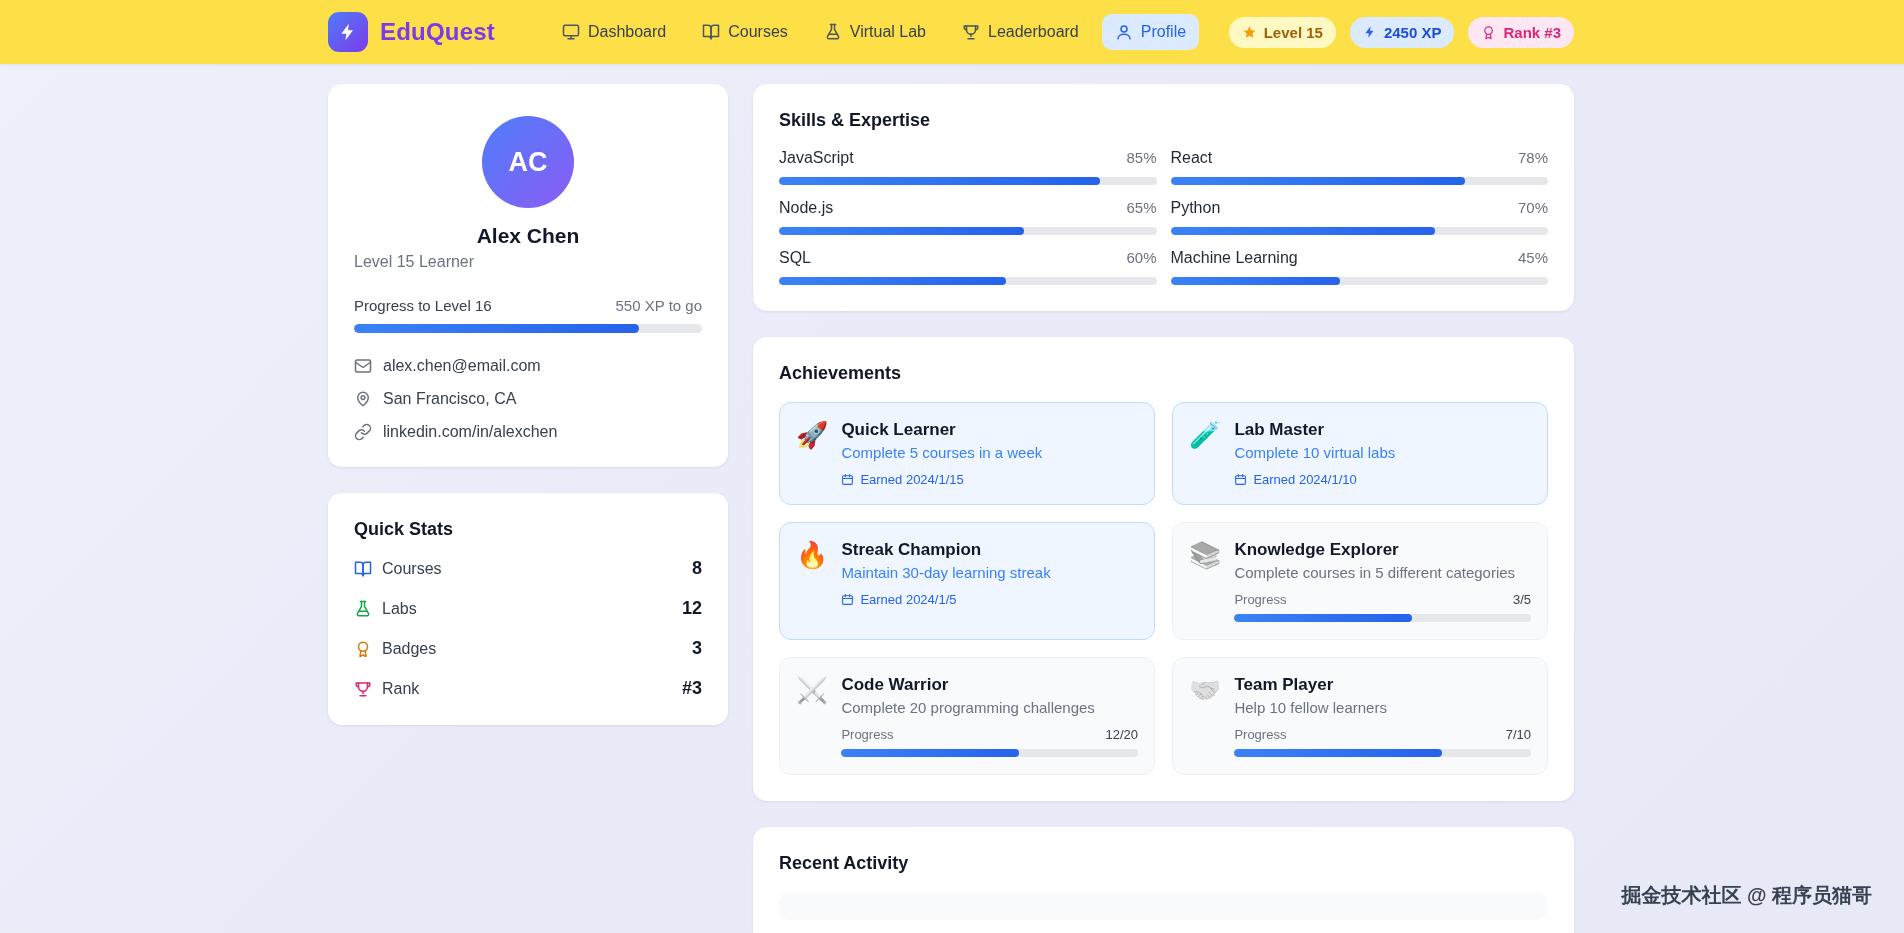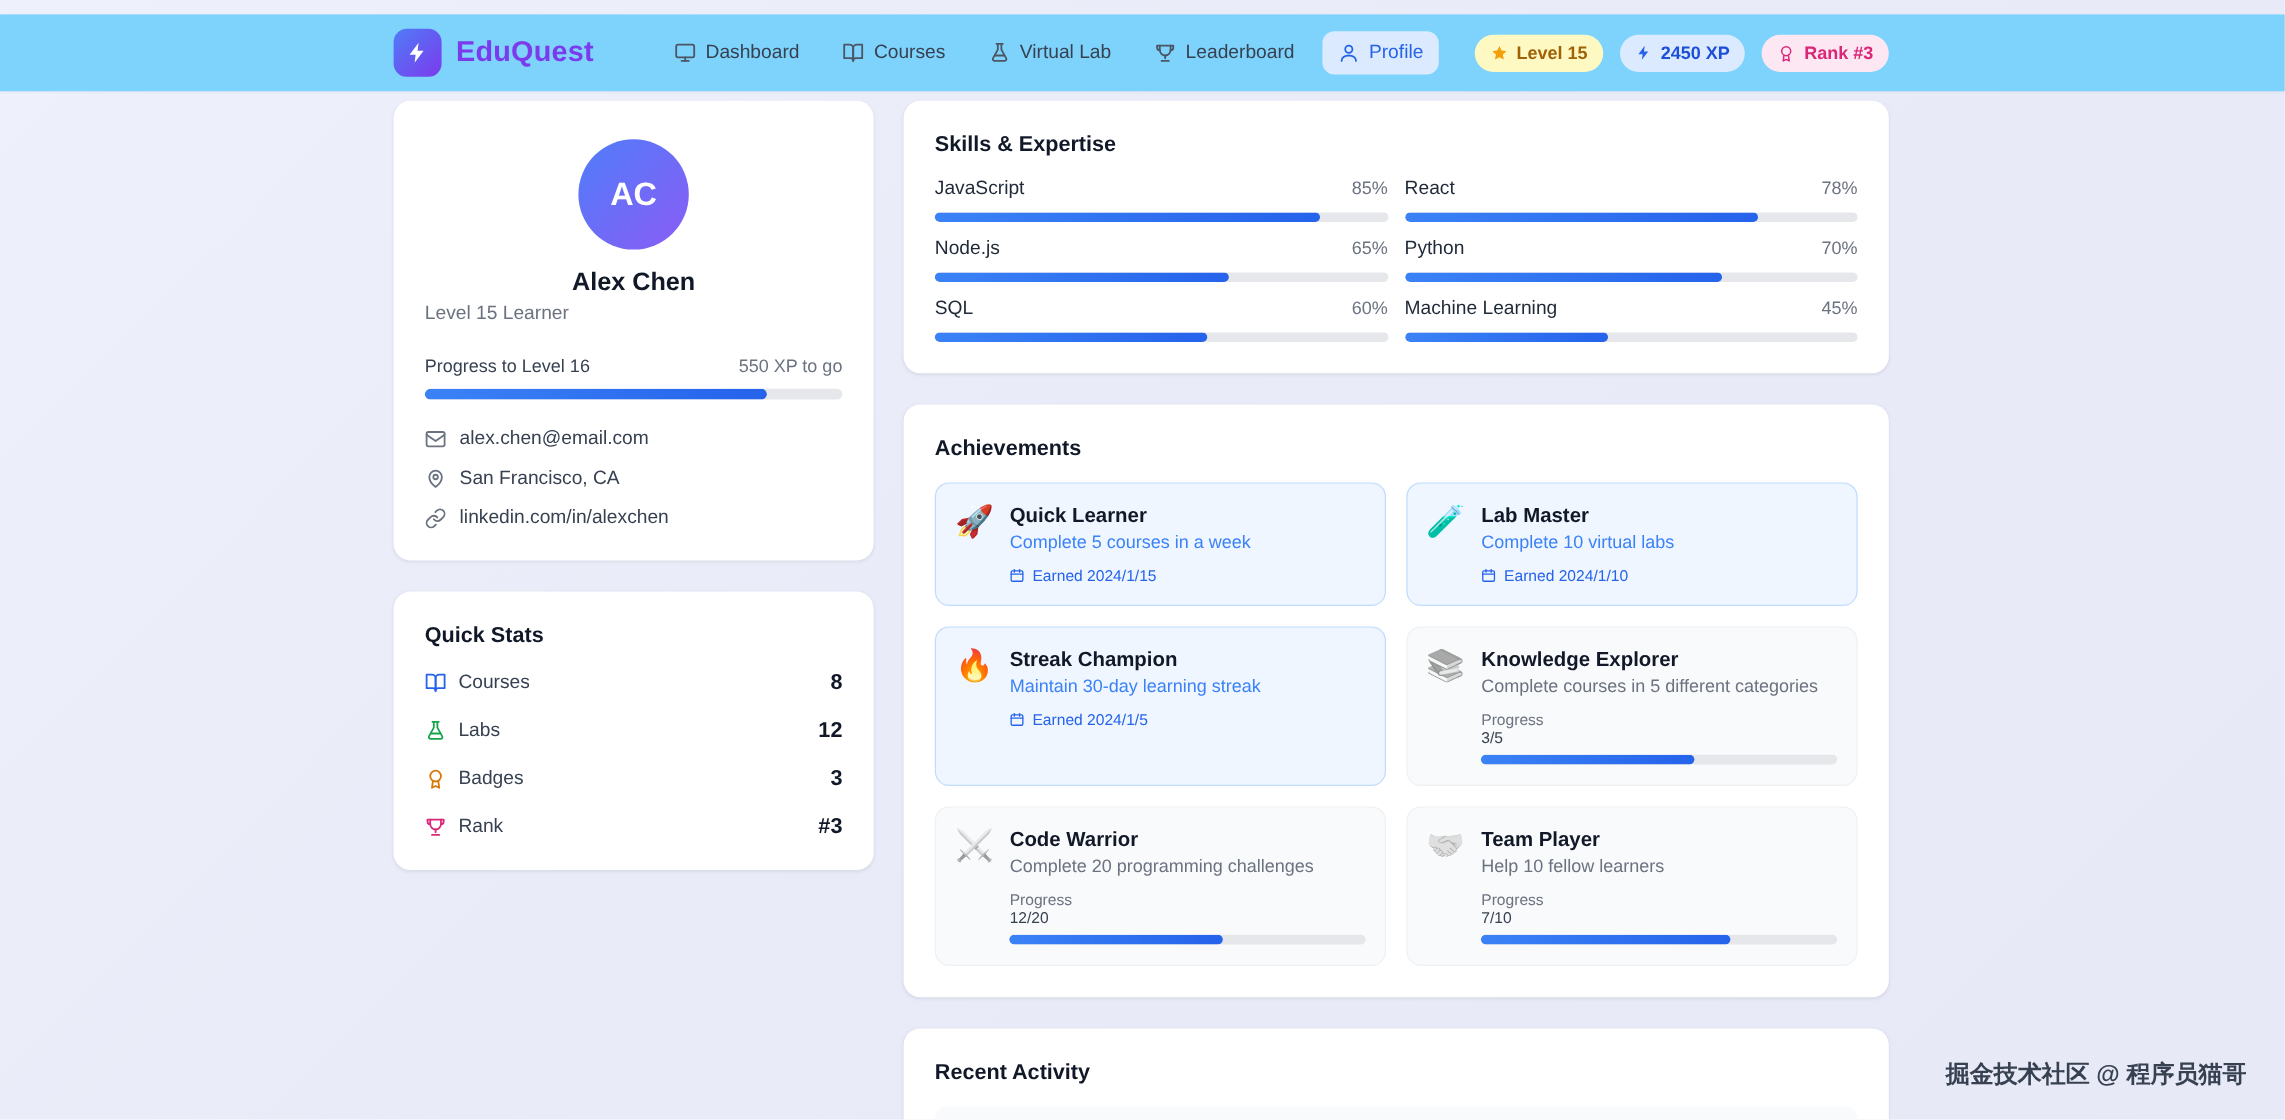--- a/index.html
+++ b/index.html
@@ -6,21 +6,21 @@
   html,body { width:1904px; height:933px; overflow:hidden; }
   body {
     font-family:"Liberation Sans","DejaVu Sans",sans-serif;
     background:linear-gradient(135deg,#eef1fb 0%,#e9ebf8 45%,#e7e9f6 100%);
     color:#111827; position:relative;
   }
   svg { display:block; }
 
   
   .header {
-    position:absolute; top:12px; left:0; width:100%; height:64px; background:#7dd3fc;
+    position:absolute; top:0; left:0; width:100%; height:64px; background:#fde047;
     box-shadow:0 1px 3px rgba(16,24,40,.07); z-index:20;
   }
   .header-inner { margin-left:328px; width:1246px; height:100%; display:flex; align-items:center; }
   .logo-box {
     width:40px; height:40px; border-radius:11px; display:flex; align-items:center; justify-content:center;
     background:linear-gradient(135deg,#4f7cf7,#7c3aed); flex:0 0 auto;
   }
   .brand { font-size:24px; font-weight:bold; color:#7c3aed; margin-left:12px; letter-spacing:.2px; }
   .nav { display:flex; align-items:center; gap:10px; margin-left:54px; }
   .nav-item {
@@ -87,21 +87,21 @@
   .ach.locked { background:#f9fafb; border-color:#eef0f3; }
   .ach-ic { font-size:26px; line-height:1; margin-top:2px; flex:0 0 auto;
             font-family:"DejaVu Sans",sans-serif; }
   .ach.locked .ach-ic { filter:grayscale(1); opacity:.55; }
   .ach-body { flex:1; min-width:0; }
   .ach-title { font-size:17px; font-weight:bold; color:#111827; }
   .ach-desc { font-size:15px; margin-top:4px; }
   .ach.earned .ach-desc { color:#3b82f6; }
   .ach.locked .ach-desc { color:#6b7280; }
   .ach-earned { display:flex; align-items:center; gap:6px; margin-top:11px; font-size:13px; color:#2563eb; }
-  .ach-prog-row { display:flex; justify-content:space-between; margin-top:11px; margin-bottom:7px; font-size:13px;flex-direction:column; }
+  .ach-prog-row { display:flex; justify-content:space-between; margin-top:11px; margin-bottom:7px; font-size:13px; }
   .ach-prog-row .l { color:#6b7280; }
   .ach-prog-row .r { color:#374151; }
 
   
   .act-row { display:flex; align-items:center; gap:12px; background:#f9fafb; border-radius:10px; padding:14px 16px; }
 
   
   .watermark { position:absolute; top:882px; right:32px; font-size:20px; font-weight:600; color:#374151; z-index:30; }
 </style>
 </head>

